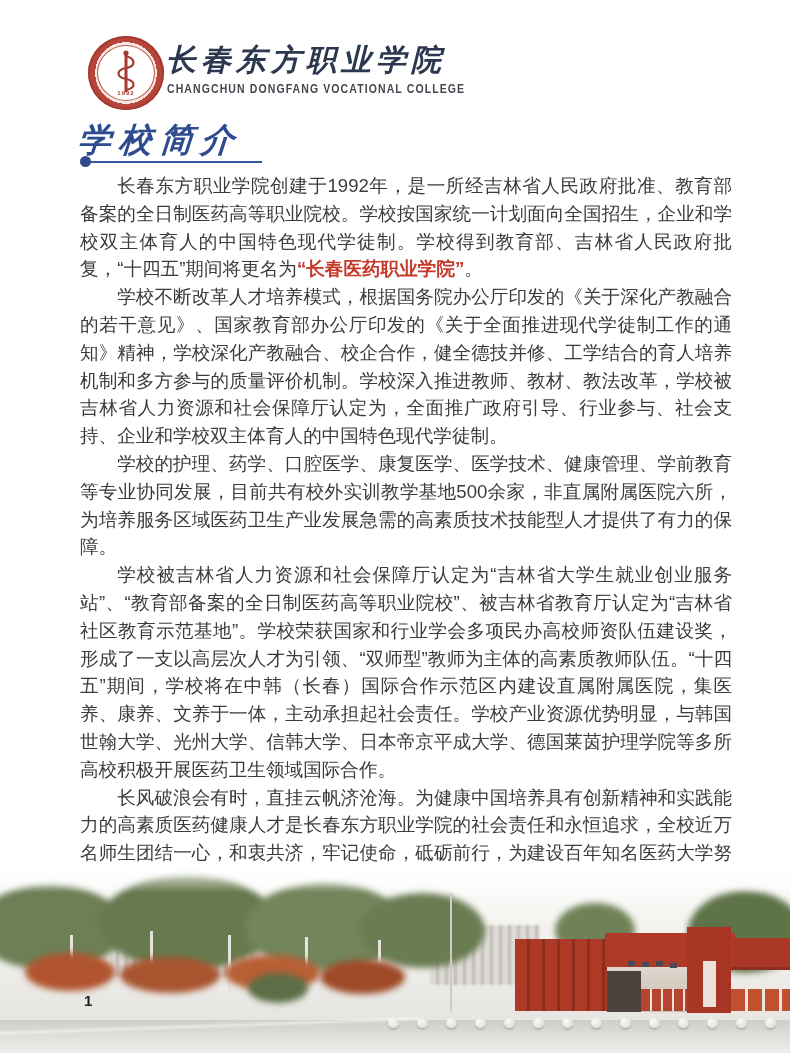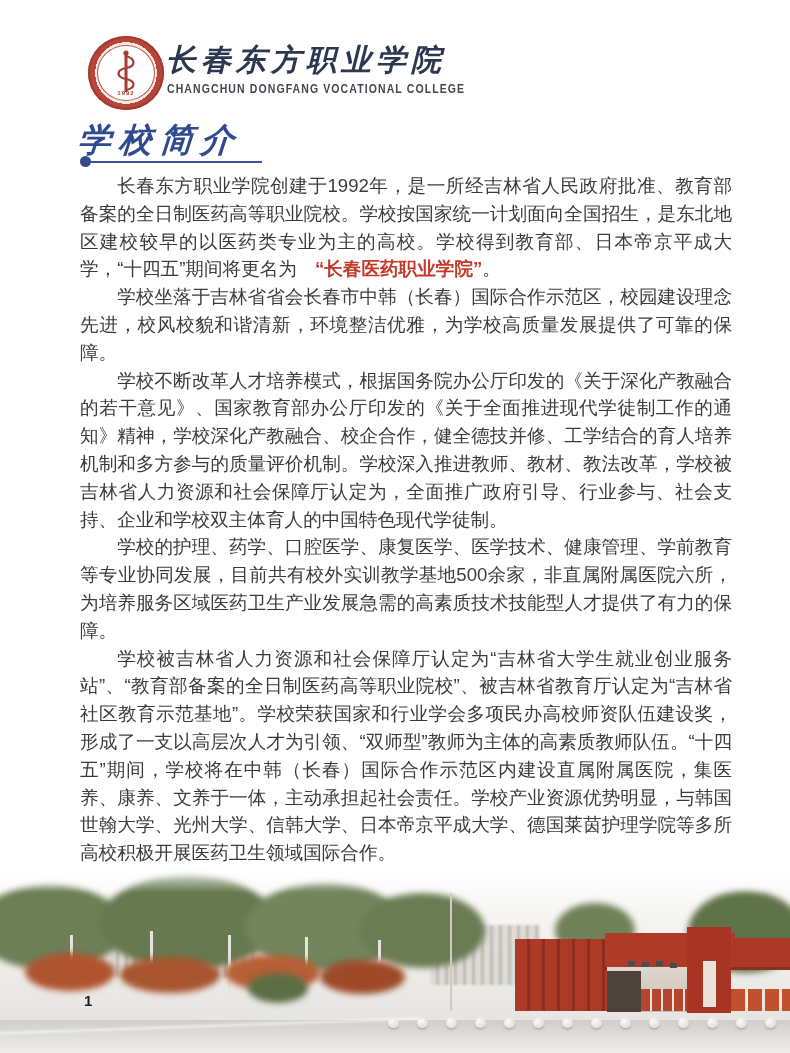--- a/index.html
+++ b/index.html
@@ -54,21 +54,21 @@
     background:#33498c;
   }
 
   
   .content{
     position:absolute;left:80px;top:172px;width:652px;
     font-size:18.6px;line-height:27.8px;text-align:justify;
     color:#3b3b3d;font-weight:500;
   }
   .content p{margin:0;text-indent:2em;}
-  .highlight{color:#c5392b;font-weight:bold;margin-left:18px;}
+  .highlight{color:#c5392b;font-weight:bold;}
 
   
   .photo{
     position:absolute;left:0;top:865px;width:790px;height:188px;overflow:hidden;
   }
   .photo .sky{
     position:absolute;left:0;top:0;width:100%;height:100%;
     background:linear-gradient(#ffffff 0%, #f3f2ee 35%, #e9e8e4 70%, #e2e1dd 100%);
   }
   .blob{position:absolute;border-radius:50%;filter:blur(3px);}
@@ -113,22 +113,21 @@
       <div class="seal-year">1992</div>
     </div>
     <div class="title-cn">长春东方职业学院</div>
     <div class="title-en">CHANGCHUN DONGFANG VOCATIONAL COLLEGE</div>
   </div>
 
   <div class="section-title">学校简介</div>
   <div class="section-underline"></div>
 
   <div class="content">
-    <p><span>长春东方职业学院创建于1992年，是一所经吉林省人民政府批准、教育部备案的全日制医药高等职业院校。学校按国家统一计划面向全国招生，是东北地区建校较早的以医药类专业为主的高校。学校得到教育部、日本帝京平成大学，“十四五”期间将更名为</span><span class="highlight">“长春医药职业学院”</span><span>。</span></p>
-    <p><span>学校坐落于吉林省省会长春市中韩（长春）国际合作示范区，校园建设理念先进，校风校貌和谐清新，环境整洁优雅，为学校高质量发展提供了可靠的保障。</span></p>
+    <p><span>长春东方职业学院创建于1992年，是一所经吉林省人民政府批准、教育部备案的全日制医药高等职业院校。学校按国家统一计划面向全国招生，企业和学校双主体育人的中国特色现代学徒制。学校得到教育部、吉林省人民政府批复，“十四五”期间将更名为</span><span class="highlight">“长春医药职业学院”</span><span>。</span></p>
     <p><span>学校不断改革人才培养模式，根据国务院办公厅印发的《关于深化产教融合的若干意见》、国家教育部办公厅印发的《关于全面推进现代学徒制工作的通知》精神，学校深化产教融合、校企合作，健全德技并修、工学结合的育人培养机制和多方参与的质量评价机制。学校深入推进教师、教材、教法改革，学校被吉林省人力资源和社会保障厅认定为，全面推广政府引导、行业参与、社会支持、企业和学校双主体育人的中国特色现代学徒制。</span></p>
     <p><span>学校的护理、药学、口腔医学、康复医学、医学技术、健康管理、学前教育等专业协同发展，目前共有校外实训教学基地500余家，非直属附属医院六所，为培养服务区域医药卫生产业发展急需的高素质技术技能型人才提供了有力的保障。</span></p>
     <p><span>学校被吉林省人力资源和社会保障厅认定为“吉林省大学生就业创业服务站”、“教育部备案的全日制医药高等职业院校”、被吉林省教育厅认定为“吉林省社区教育示范基地”。学校荣获国家和行业学会多项民办高校师资队伍建设奖，形成了一支以高层次人才为引领、“双师型”教师为主体的高素质教师队伍。“十四五”期间，学校将在中韩（长春）国际合作示范区内建设直属附属医院，集医养、康养、文养于一体，主动承担起社会责任。学校产业资源优势明显，与韩国世翰大学、光州大学、信韩大学、日本帝京平成大学、德国莱茵护理学院等多所高校积极开展医药卫生领域国际合作。</span></p>
     <p><span>长风破浪会有时，直挂云帆济沧海。为健康中国培养具有创新精神和实践能力的高素质医药健康人才是长春东方职业学院的社会责任和永恒追求，全校近万名师生团结一心，和衷共济，牢记使命，砥砺前行，为建设百年知名医药大学努力奋斗！</span></p>
   </div>
 
   <div class="photo">
     <div class="sky"></div>
 
     <div class="stripe-building" style="left:110px;top:72px;width:150px;height:40px;"></div>

